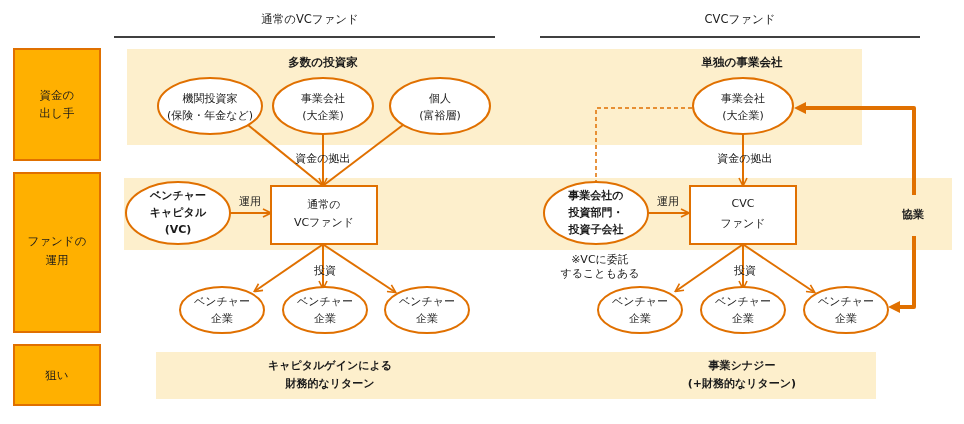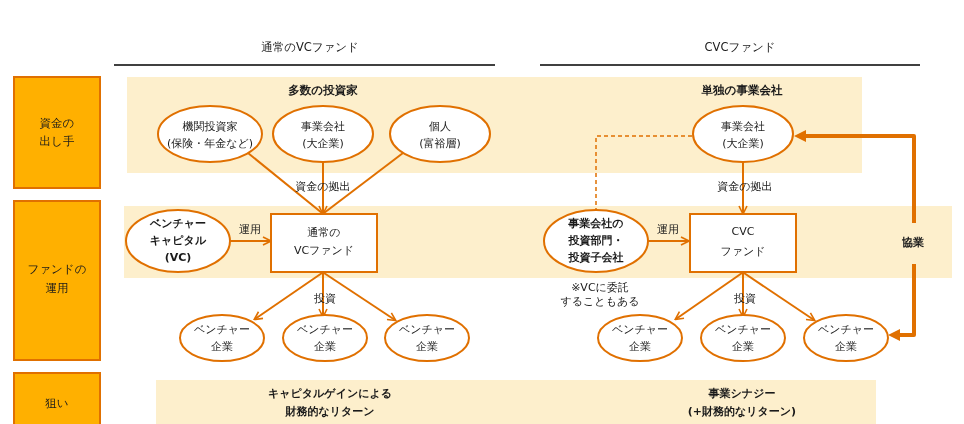--- a/index.html
+++ b/index.html
@@ -1,17 +1,17 @@
 <!DOCTYPE html>
 <html><head>
 <meta charset="utf-8">
 <style>
   html, body { margin: 0; padding: 0; background: #ffffff; }
   body { width: 964px; height: 424px; overflow: hidden; font-family: "DejaVu Sans", "Liberation Sans", sans-serif; }
-  #stage { position: relative; width: 964px; height: 308px; margin-top: 28px; }
+  #stage { position: relative; width: 964px; height: 308px; }
   svg { position: absolute; left: 0; top: 0; }
   .lbl { font-family: "DejaVu Sans", "Liberation Sans", sans-serif; fill: #1a1a1a; }
   .s12 { font-size: 11.5px; }
   .s11 { font-size: 11px; }
   .bold { font-weight: bold; }
 </style>
 </head>
 <body>
 
 <div id="stage">

